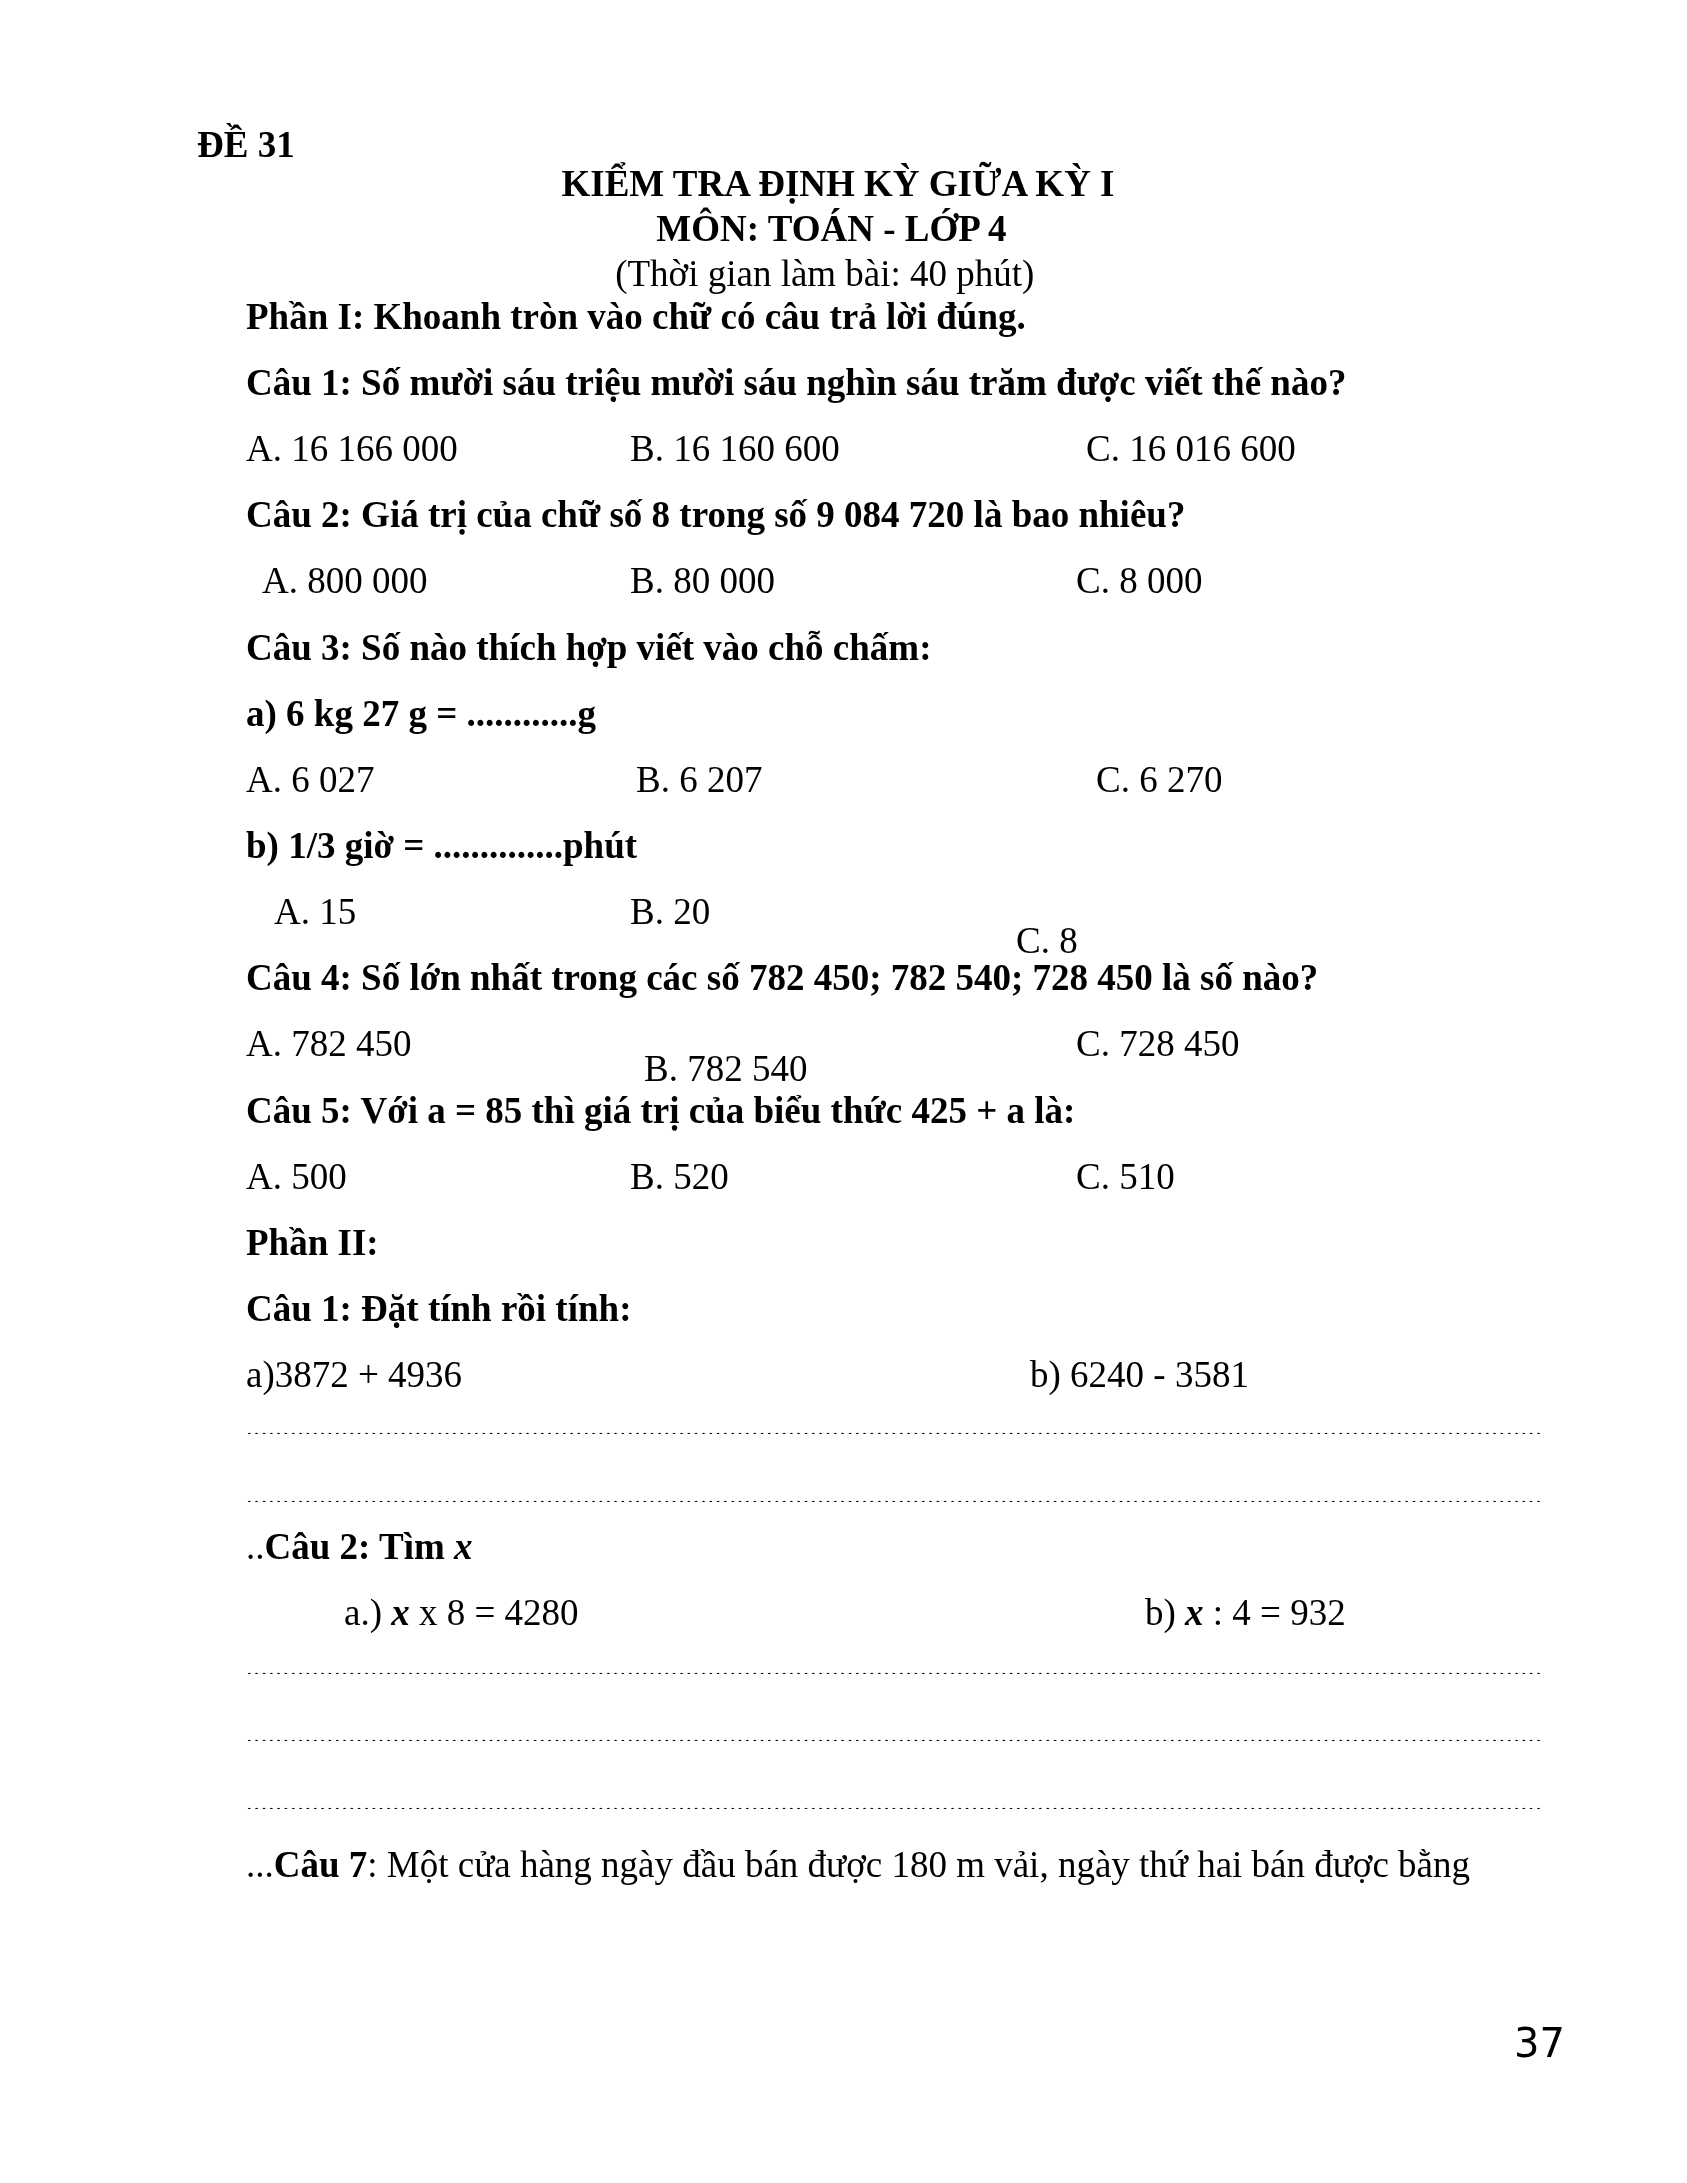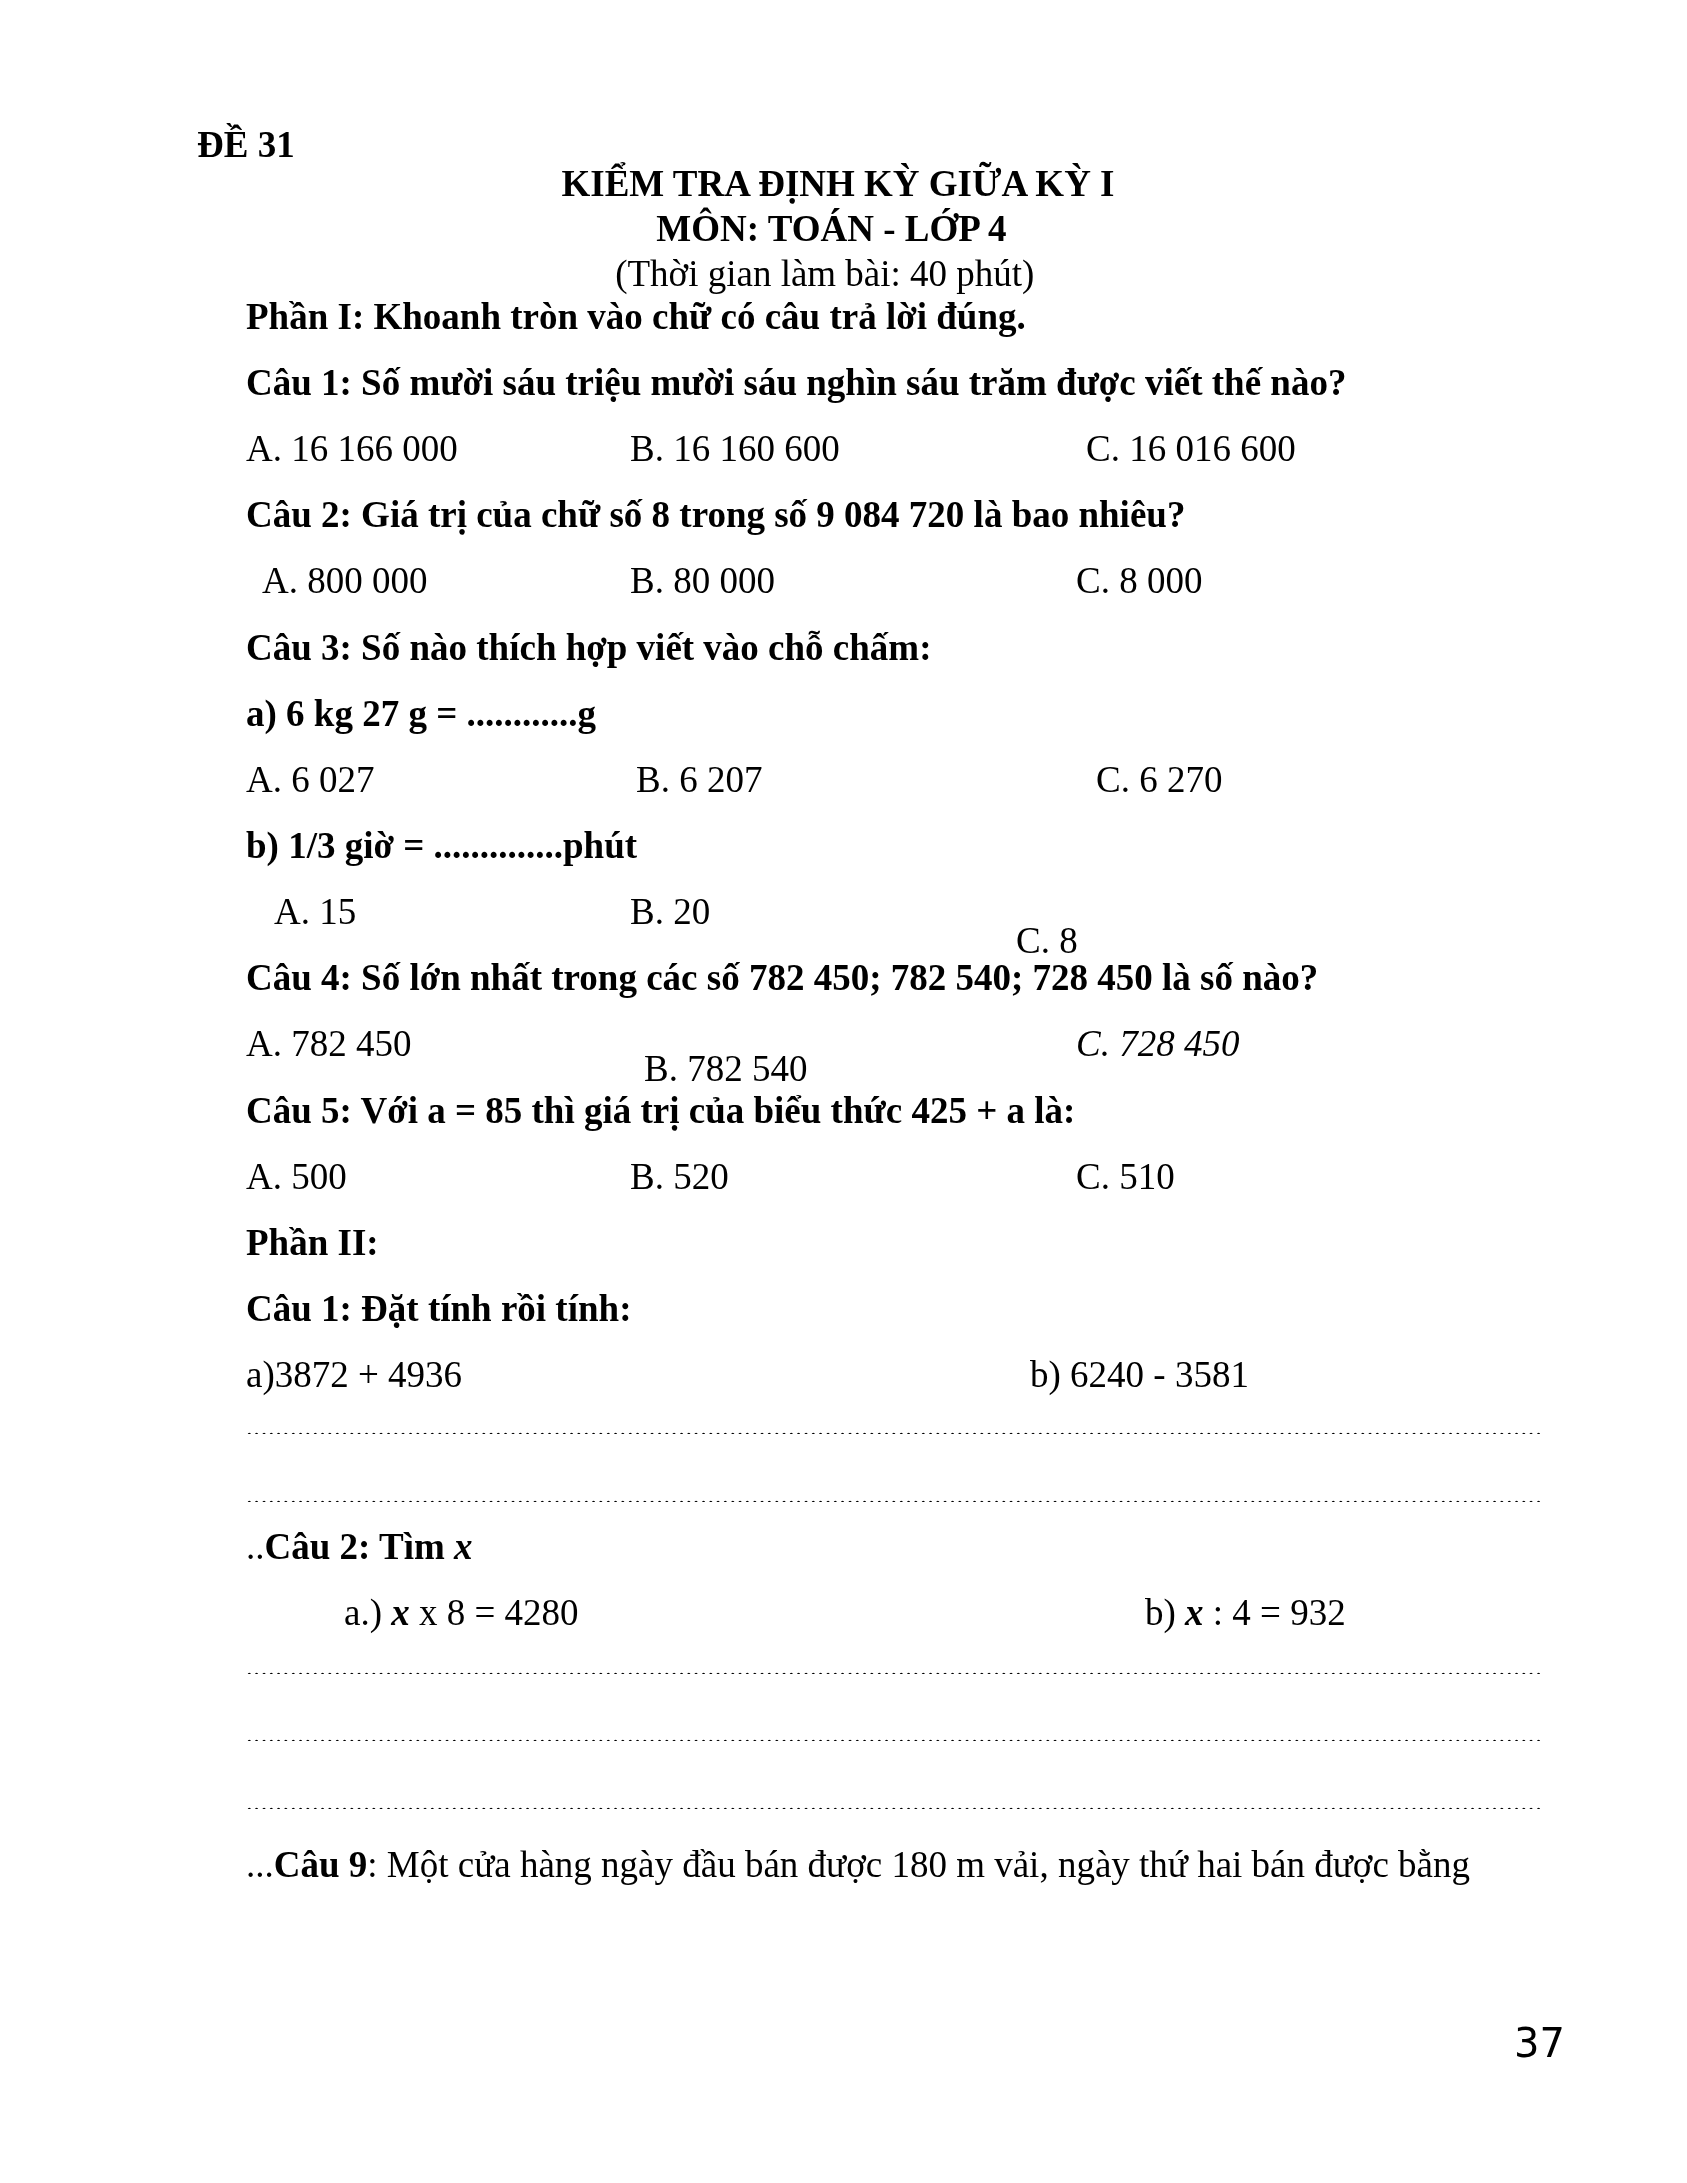--- a/index.html
+++ b/index.html
@@ -44,21 +44,21 @@
   <div class="opt" style="left:636px; top:761px;">B. 6 207</div>
   <div class="opt" style="left:1096px; top:761px;">C. 6 270</div>
   <div class="line b" style="left:246px; top:827px;">b)  1/3 giờ = ..............phút</div>
   <div class="opt" style="left:246px; top:893px;margin-left:28px;">A. 15</div>
   <div class="opt" style="left:630px; top:893px;">B. 20</div>
   <div class="opt" style="left:1016px; top:893px;margin-top:29px;">C. 8</div>
 
   <div class="line b" style="left:246px; top:959px;">Câu 4: Số lớn nhất trong các số 782 450; 782 540; 728 450 là số nào?</div>
   <div class="opt" style="left:246px; top:1025px;">A. 782 450</div>
   <div class="opt" style="left:644px; top:1025px;margin-top:25px;">B. 782 540</div>
-  <div class="opt" style="left:1076px; top:1025px;font-style:italic;">C. 728 450</div>
+  <div class="opt" style="left:1076px; top:1025px;">C. 728 450</div>
 
   <div class="line b" style="left:246px; top:1092px;">Câu 5: Với a = 85 thì giá trị của biểu thức 425 + a là:</div>
   <div class="opt" style="left:246px; top:1158px;">A. 500</div>
   <div class="opt" style="left:630px; top:1158px;">B. 520</div>
   <div class="opt" style="left:1076px; top:1158px;">C. 510</div>
 
   <div class="line b" style="left:246px; top:1224px;">Phần II:</div>
 
   <div class="line b" style="left:246px; top:1290px;">Câu 1: Đặt tính rồi tính:</div>
   <div class="line" style="left:246px; top:1356px;">a)3872 + 4936</div>
@@ -76,18 +76,18 @@
   </div>
   <div class="line" style="left:1145px; top:1594px;">
     <span>b) </span><i class="x">x</i><span>  : 4 = 932</span>
   </div>
 
   <div class="dots" style="top:1661px;">...........................................................................................................................................................................................................................</div>
   <div class="dots" style="top:1728px;">...........................................................................................................................................................................................................................</div>
   <div class="dots" style="top:1796px;">...........................................................................................................................................................................................................................</div>
 
   <div class="line" style="left:246px; top:1846px;">
-    <span>...</span><span class="b">Câu 9</span><span>: Một cửa hàng ngày đầu bán được 180 m vải, ngày thứ hai bán được bằng</span>
+    <span>...</span><span class="b">Câu 7</span><span>: Một cửa hàng ngày đầu bán được 180 m vải, ngày thứ hai bán được bằng</span>
   </div>
 
   <div class="pagenum">37</div>
 </div>
 
 
 </body></html>

